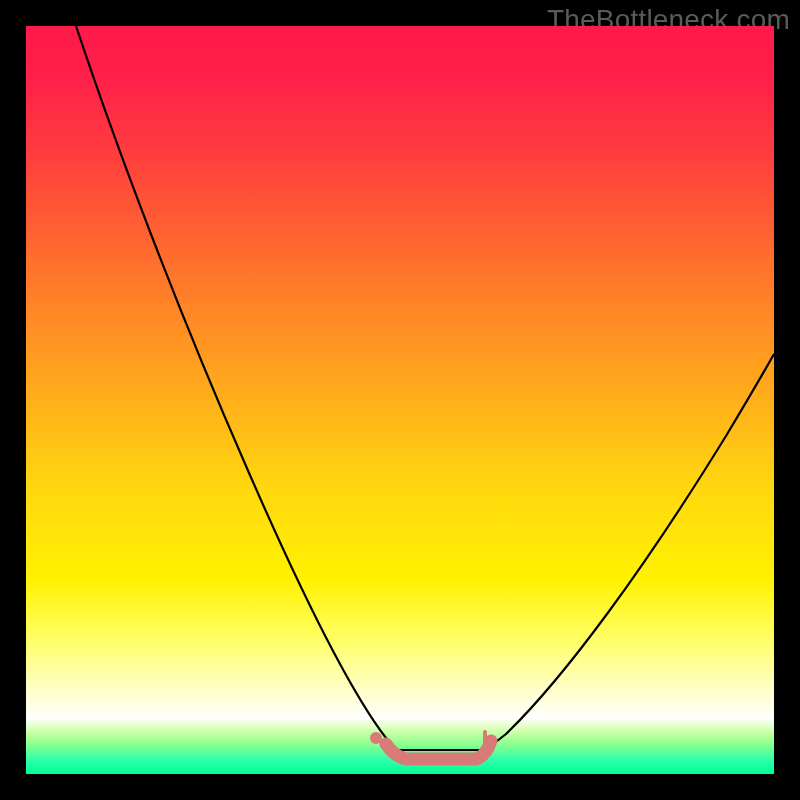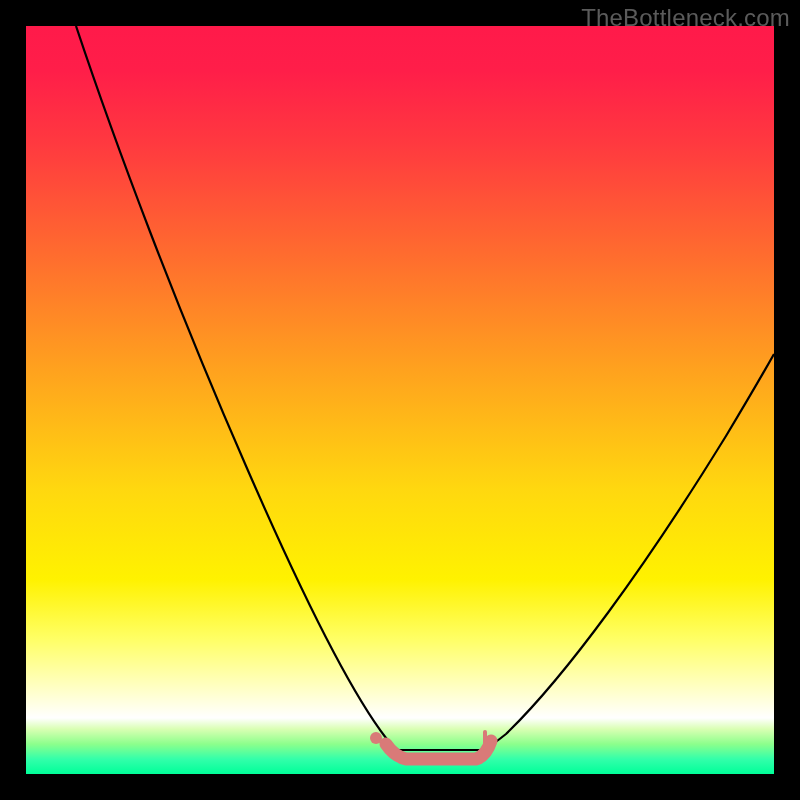--- a/index.html
+++ b/index.html
@@ -41,21 +41,21 @@
       #8cff8c 96%,
       #33ffaa 98%,
       #00ff99 100%
     );
   }
   .watermark {
     position: absolute;
     top: 4px;
     right: 10px;
     color: #5b5b5b;
-    font-size: 24px;
+    font-size: 28px;
     letter-spacing: 0.2px;
     font-weight: 500;
     user-select: none;
   }
   svg.curve {
     position: absolute;
     left: 0;
     top: 0;
   }
 </style>

